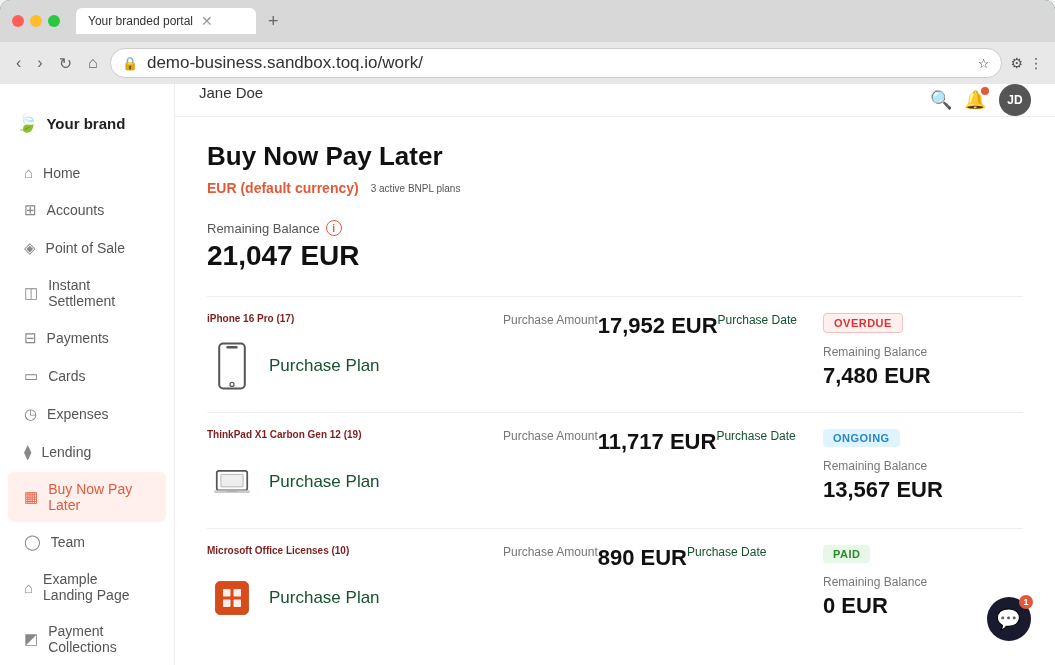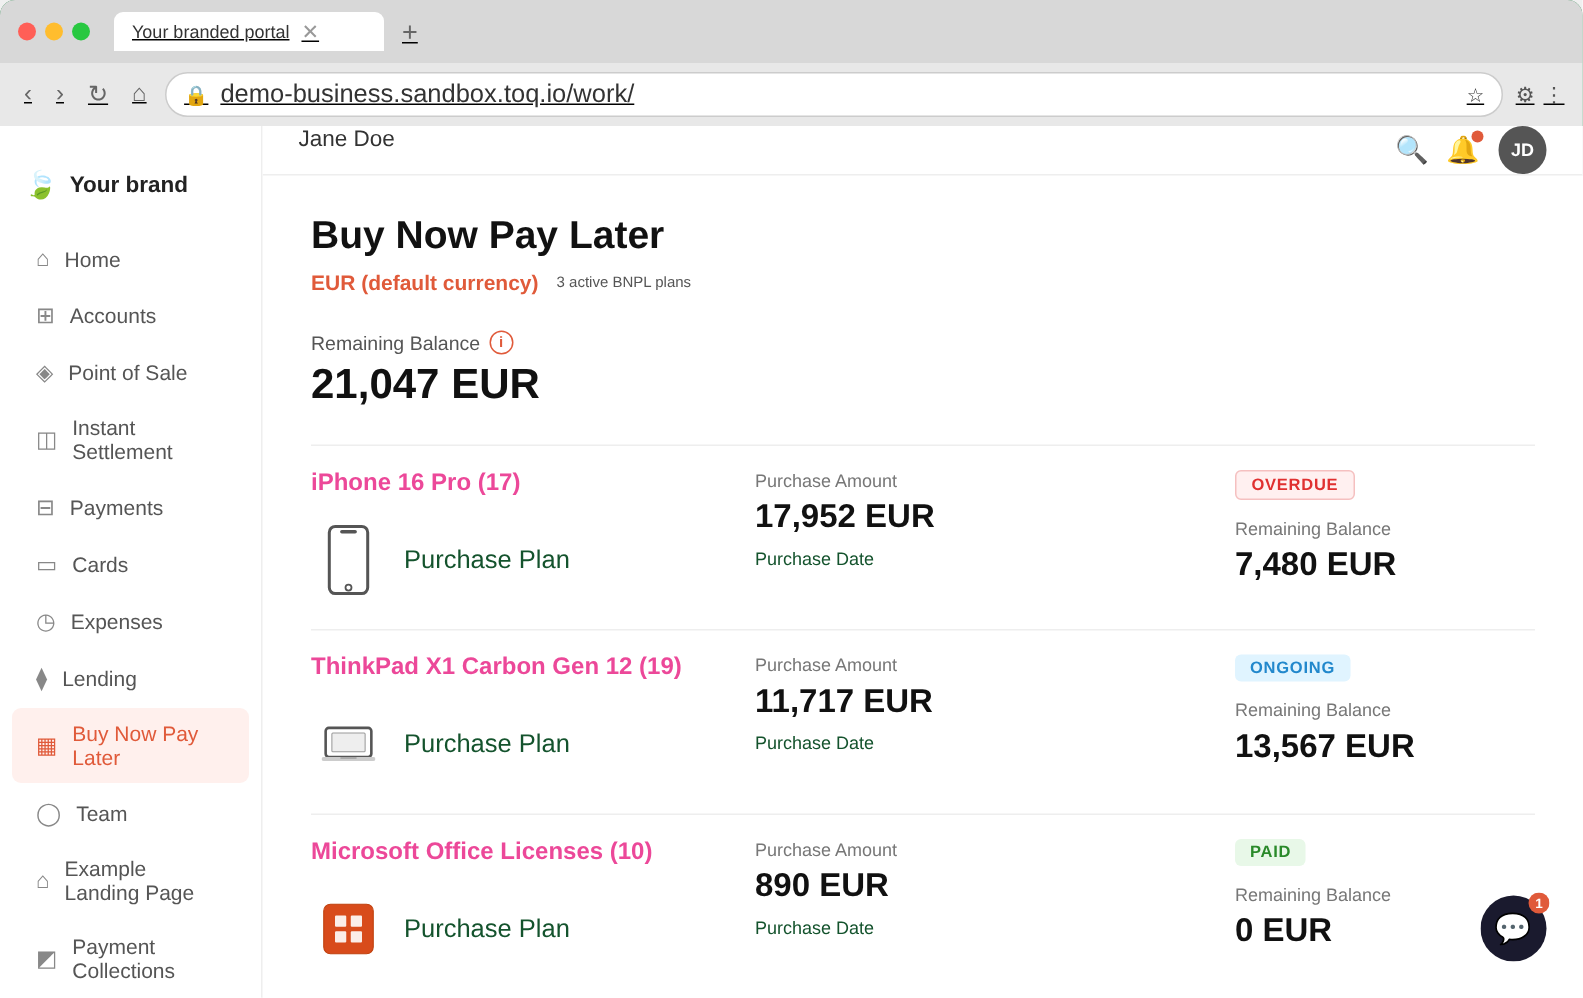--- a/index.html
+++ b/index.html
@@ -1,19 +1,19 @@
 <!DOCTYPE html>
 <html><head>
   <meta charset="utf-8">
   <style>
     * { box-sizing: border-box; margin: 0; padding: 0; }
     body { font-family: -apple-system, BlinkMacSystemFont, 'Segoe UI', sans-serif; background: #f0f0f0; width: 1055px; height: 665px; overflow: hidden; }
 
     
-    .browser-chrome { background: #15803d; border-radius: 10px 10px 0 0; width: 100%; text-decoration: underline; }
+    .browser-chrome { background: #15803d; border-radius: 10px 10px 0 0; width: 100%; }
     .browser-titlebar { display: flex; align-items: center; padding: 8px 12px; gap: 8px; background: #d8d8d8; border-radius: 10px 10px 0 0; }
     .browser-dots { display: flex; gap: 6px; }
     .browser-dot { width: 12px; height: 12px; border-radius: 50%; }
     .dot-red { background: #ff5f57; }
     .dot-yellow { background: #ffbd2e; }
     .dot-green { background: #28c840; }
     .browser-tab { background: white; border-radius: 6px 6px 0 0; padding: 5px 12px; font-size: 12px; color: #333; display: flex; align-items: center; gap: 8px; min-width: 180px; margin-left: 8px; }
     .tab-close { color: #999; cursor: pointer; font-size: 14px; }
     .new-tab { background: none; border: none; font-size: 18px; color: #666; cursor: pointer; padding: 0 4px; }
 
@@ -59,26 +59,26 @@
     
     .remaining-balance-section { margin-bottom: 24px; }
     .remaining-balance-label { font-size: 13px; color: #555; display: flex; align-items: center; gap: 6px; margin-bottom: 4px; }
     .info-icon { width: 16px; height: 16px; border: 1.5px solid #e05a3a; border-radius: 50%; display: inline-flex; align-items: center; justify-content: center; font-size: 10px; color: #e05a3a; font-weight: 700; cursor: pointer; }
     .balance-amount { font-size: 28px; font-weight: 700; color: #111; }
 
     
     .bnpl-list { display: flex; flex-direction: column; gap: 0; }
     .bnpl-item { border-top: 1px solid #eee; padding: 16px 0; display: grid; grid-template-columns: 280px 1fr auto; gap: 16px; align-items: start; }
     .item-left { display: flex; flex-direction: column; }
-    .item-title { font-size: 16px; font-weight: 600; color: #ec4899; margin-bottom: 12px; }
+    .item-title { font-size: 10px; font-weight: 600; color: #7f1d1d; margin-bottom: 12px; }
     .item-icon-row { display: flex; align-items: center; gap: 12px; }
     .item-icon { width: 50px; height: 60px; display: flex; align-items: center; justify-content: center; color: #555; }
     .item-icon svg { width: 36px; height: 48px; }
     .purchase-plan-label { font-size: 17px; color: #14532d; }
-    .item-middle { display: flex; flex-direction: column; }
+    .item-middle { display: flex; flex-direction: row; }
     .purchase-amount-label { font-size: 12px; color: #777; margin-bottom: 4px; }
     .purchase-amount-value { font-size: 22px; font-weight: 700; color: #111; margin-bottom: 8px; }
     .purchase-date-label { font-size: 12px; color: #14532d; }
     .item-right { display: flex; flex-direction: column; align-items: flex-start; min-width: 200px; }
     .status-badge { padding: 3px 10px; border-radius: 4px; font-size: 11px; font-weight: 700; letter-spacing: 0.5px; margin-bottom: 12px; }
     .status-overdue { background: #fff0f0; color: #e03030; border: 1px solid #f5c0c0; }
     .status-ongoing { background: #e0f4ff; color: #2288cc; }
     .status-paid { background: #e8f8e8; color: #2a8a2a; }
     .remaining-balance-right-label { font-size: 12px; color: #777; margin-bottom: 4px; text-align: right; }
     .remaining-balance-right-value { font-size: 22px; font-weight: 700; color: #111; text-align: right; }

